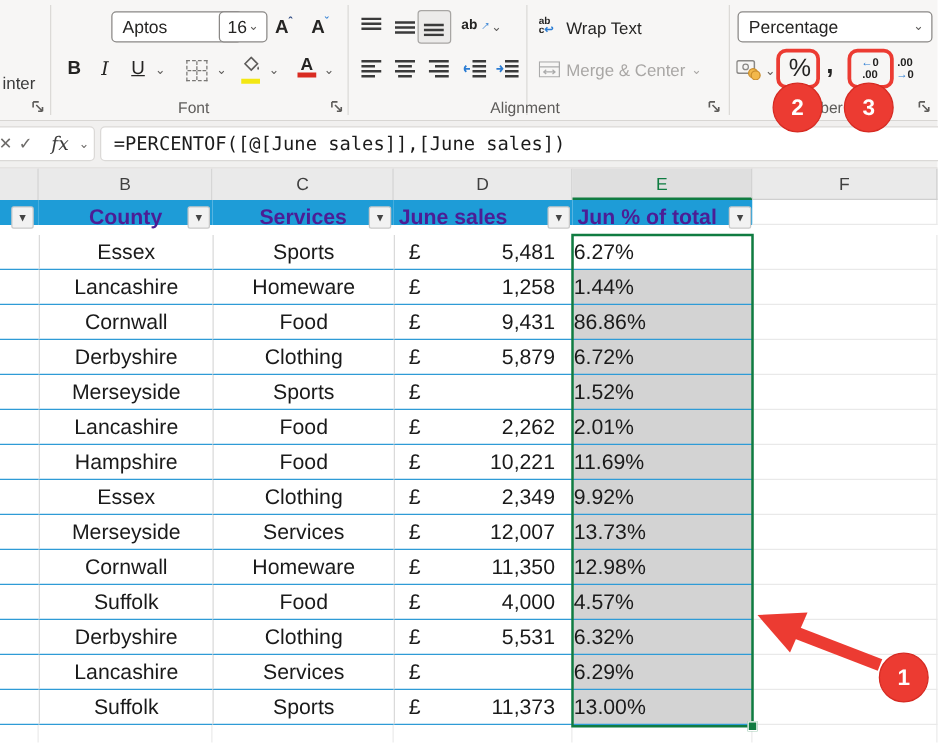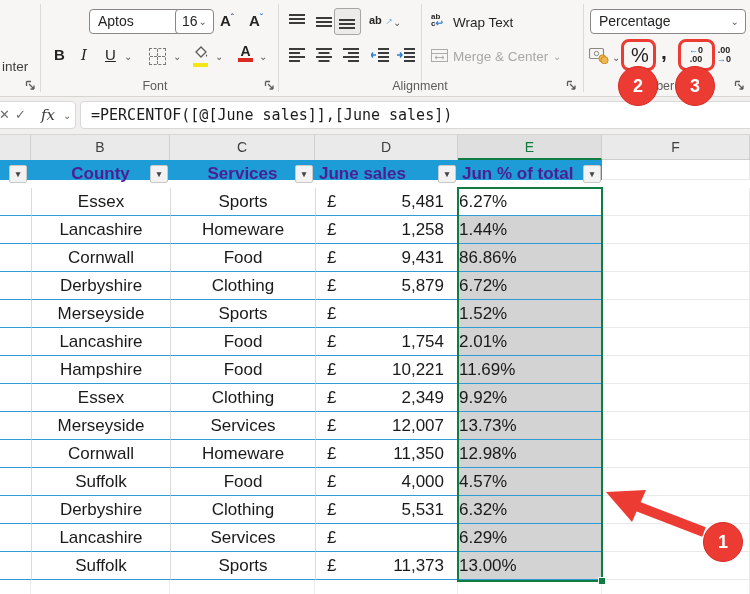--- a/index.html
+++ b/index.html
@@ -383,21 +383,21 @@
     <div class="cell c-e">1.52%</div>
     <div class="cell c-f"></div>
   </div>
 
   <div class="row">
     <div class="cell c-a"></div>
     <div class="cell c-b">Lancashire</div>
     <div class="cell c-c">Food</div>
     <div class="cell c-d">
       <span class="cur">£</span>
-      <span class="num">1,754</span>
+      <span class="num">2,262</span>
     </div>
     <div class="cell c-e">2.01%</div>
     <div class="cell c-f"></div>
   </div>
 
   <div class="row">
     <div class="cell c-a"></div>
     <div class="cell c-b">Hampshire</div>
     <div class="cell c-c">Food</div>
     <div class="cell c-d">

